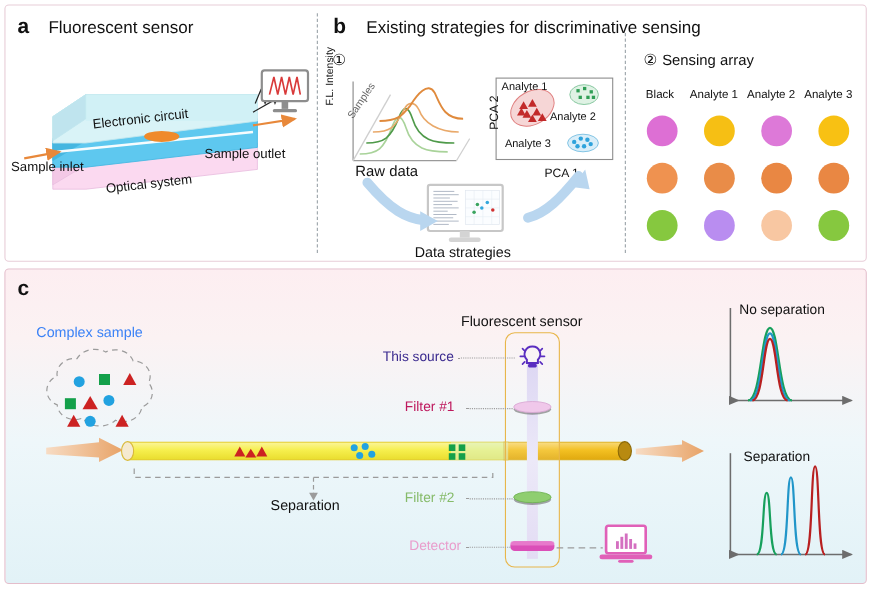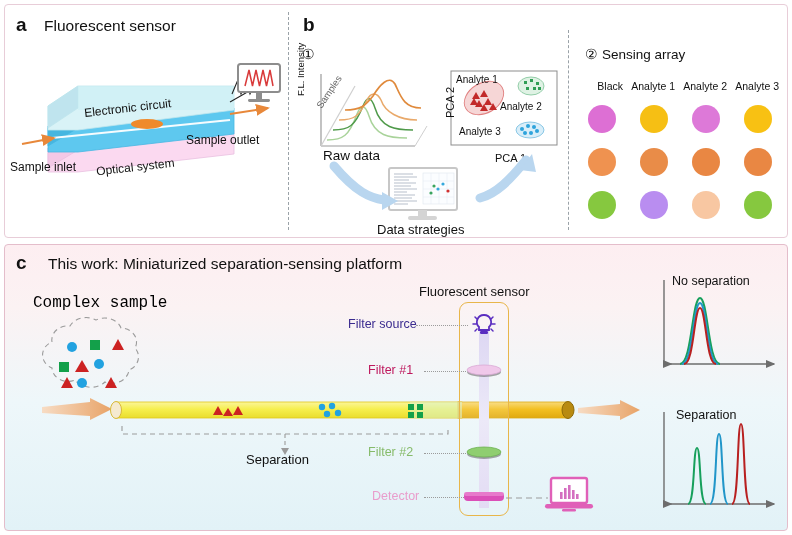--- a/index.html
+++ b/index.html
@@ -13,26 +13,26 @@
   .plabel{position:absolute;font-weight:bold;font-size:19px;color:#111;}
   .ptitle{position:absolute;font-size:15.5px;color:#111;white-space:nowrap;}
   .sublabel{position:absolute;font-size:12.5px;color:#111;white-space:nowrap;}
   .txt{position:absolute;font-size:11.5px;color:#111;white-space:nowrap;}
 
   
   .blk{position:absolute;}
 
   
   .dot{position:absolute;border-radius:50%;}
-  .colhead{position:absolute;font-size:10.5px;color:#111;text-align:right;white-space:nowrap;}
+  .colhead{position:absolute;font-size:10.5px;color:#111;text-align:center;white-space:nowrap;}
 
   
   .panel-c{background:linear-gradient(180deg,#fdeef1 0%,#fbf2f3 22%,#eef7fa 55%,#e2f2f7 100%);
            border:1.5px solid #e4bdcb;border-radius:4px;}
-  .cloudtxt{position:absolute;font-size:16px;color:#000000;font-family:Liberation Mono, monospace;}
+  .cloudtxt{position:absolute;font-size:13px;color:#3b82f6;}
   .sensorbox{position:absolute;border:1.7px solid #e8b64a;border-radius:9px;background:rgba(255,255,255,0.12);}
   .lead{position:absolute;border-top:1.4px dotted #9b9b9b;}
   .leadlbl{position:absolute;font-size:12.5px;white-space:nowrap;}
   .chartbox{position:absolute;}
   .chtitle{position:absolute;font-size:12.5px;color:#111;white-space:nowrap;}
   svg{display:block;overflow:visible;}
 </style>
 </head>
 <body>
 
@@ -71,33 +71,34 @@
       <defs>
         <marker id="arrA" markerWidth="7" markerHeight="7" refX="6" refY="3" orient="auto">
           <path d="M0,0 L7,3 L0,6 z" fill="#e8883a"></path>
         </marker>
       </defs>
     </svg>
   </div>
 
   <div class="txt" style="left:84px;top:101px;font-size:12px;transform:rotate(-6.5deg);">Electronic circuit</div>
   <div class="txt" style="left:96px;top:160px;font-size:12px;transform:rotate(-6.5deg);">Optical system</div>
-  <div class="txt" style="left:10px;top:160px;font-size:12px;">Sample inlet</div>
+  <div class="txt" style="left:10px;top:144px;font-size:12px;">Sample inlet</div>
   <div class="txt" style="left:186px;top:133px;font-size:12px;">Sample outlet</div>
 
   <div class="blk" style="left:236px;top:62px;">
     <svg width="48" height="44" viewBox="0 0 48 44">
       <rect x="2" y="2" width="42" height="28" rx="2.5" fill="#fff" stroke="#8d8d8d" stroke-width="2"></rect>
       <path d="M9,24 l4,-16 l3.5,16 l3.5,-16 l3.5,16 l3.5,-16 l3.5,16 l3.5,-16 l3,16" fill="none" stroke="#d93a3a" stroke-width="1.5"></path>
       <rect x="20" y="30" width="6" height="7" fill="#8d8d8d"></rect>
       <rect x="12" y="37" width="22" height="3" rx="1.4" fill="#8d8d8d"></rect>
     </svg>
   </div>
 
   <div class="plabel" style="left:303px;top:14px;">b</div>
+  <div class="ptitle" style="left:333px;top:17px;">Existing strategies for discriminative sensing</div>
 
   <div class="sublabel" style="left:302px;top:46px;font-size:14px;">①</div>
 
   <div class="sublabel" style="left:585px;top:46px;font-size:14px;">②</div>
   <div class="sublabel" style="left:602px;top:47px;font-size:13.5px;text-align:right;">Sensing array</div>
 
   <div class="blk" style="left:303px;top:70px;">
     <svg width="130" height="90" viewBox="0 0 130 90">
       <line x1="18" y1="4" x2="18" y2="76" stroke="#9a9a9a" stroke-width="1.2"></line>
       <line x1="18" y1="76" x2="112" y2="76" stroke="#9a9a9a" stroke-width="1.2"></line>
@@ -215,21 +216,20 @@
 
     <div class="dot" style="left:18px;top:91px;width:28px;height:28px;background:#86c83f;"></div>
     <div class="dot" style="left:70px;top:91px;width:28px;height:28px;background:#b98df0;"></div>
     <div class="dot" style="left:122px;top:91px;width:28px;height:28px;background:#f8c7a2;"></div>
     <div class="dot" style="left:174px;top:91px;width:28px;height:28px;background:#86c83f;"></div>
   </div>
 
   <div class="panel panel-c" style="left:4px;top:244px;width:784px;height:287px;"></div>
 
   <div class="plabel" style="left:16px;top:252px;">c</div>
-  <div class="ptitle" style="left:48px;top:255px;">This work: Miniaturized separation-sensing platform</div>
 
   <div class="cloudtxt" style="left:33px;top:294px;">Complex sample</div>
 
   <div class="blk" style="left:24px;top:312px;">
     <svg width="140" height="95" viewBox="0 0 140 95">
       <path d="M28,30 a16,14 0 0 1 18,-16 a18,15 0 0 1 26,-6 a17,14 0 0 1 25,8
                a16,14 0 0 1 14,20 a15,14 0 0 1 -6,22 a17,15 0 0 1 -24,12
                a19,16 0 0 1 -30,-2 a16,14 0 0 1 -23,-12 a15,14 0 0 1 0,-26 z" fill="none" stroke="#9b9b9b" stroke-width="1.1" stroke-dasharray="5,4"></path>
       <circle cx="48" cy="35" r="5" fill="#22a2e0"></circle>
       <circle cx="75" cy="52" r="5" fill="#22a2e0"></circle>
@@ -361,21 +361,21 @@
   </div>
 
   <div class="blk" style="left:462px;top:490px;">
     <svg width="44" height="14" viewBox="0 0 44 14">
       <rect x="2" y="2" width="40" height="9" rx="4" fill="#db4fb8"></rect>
       <rect x="2" y="2" width="40" height="4" rx="2" fill="#ea83d0" opacity="0.8"></rect>
     </svg>
   </div>
 
   <div class="lead" style="left:416px;top:325px;width:52px;"></div>
-  <div class="leadlbl" style="left:348px;top:317px;color:#3b2b8f;">Filter source</div>
+  <div class="leadlbl" style="left:348px;top:317px;color:#3b2b8f;">This source</div>
 
   <div class="lead" style="left:424px;top:371px;width:42px;"></div>
   <div class="leadlbl" style="left:368px;top:363px;color:#be185d;">Filter #1</div>
 
   <div class="lead" style="left:424px;top:453px;width:42px;"></div>
   <div class="leadlbl" style="left:368px;top:445px;color:#86bb6a;">Filter #2</div>
 
   <div class="lead" style="left:424px;top:497px;width:40px;"></div>
   <div class="leadlbl" style="left:372px;top:489px;color:#e99dcc;">Detector</div>
 

